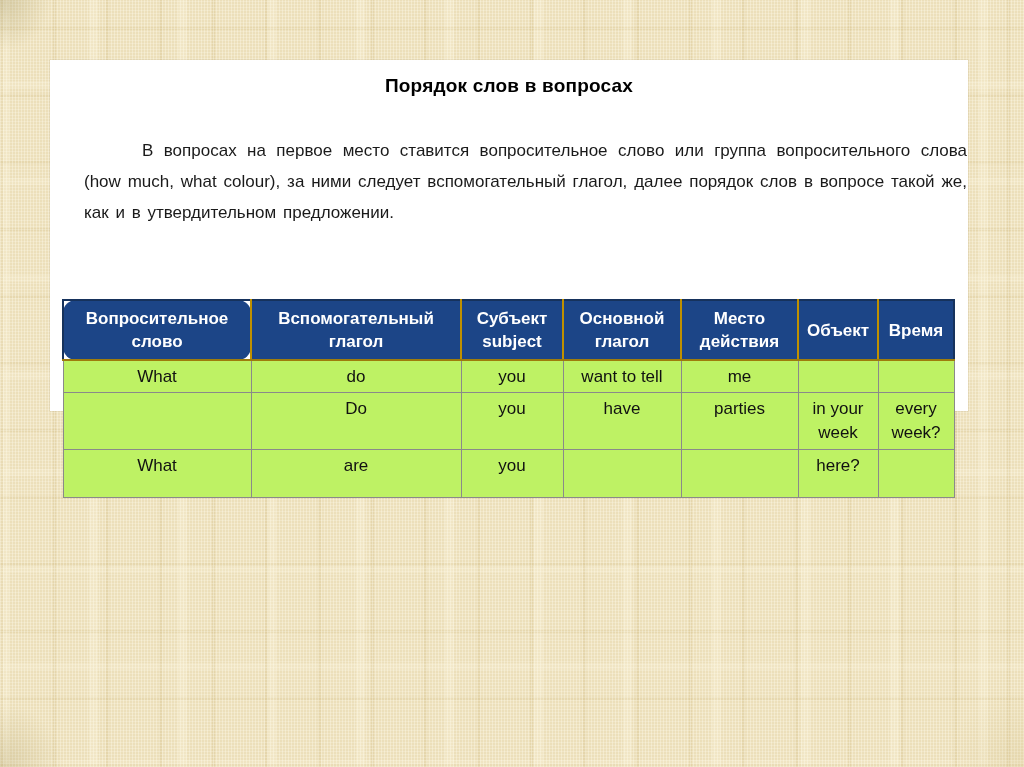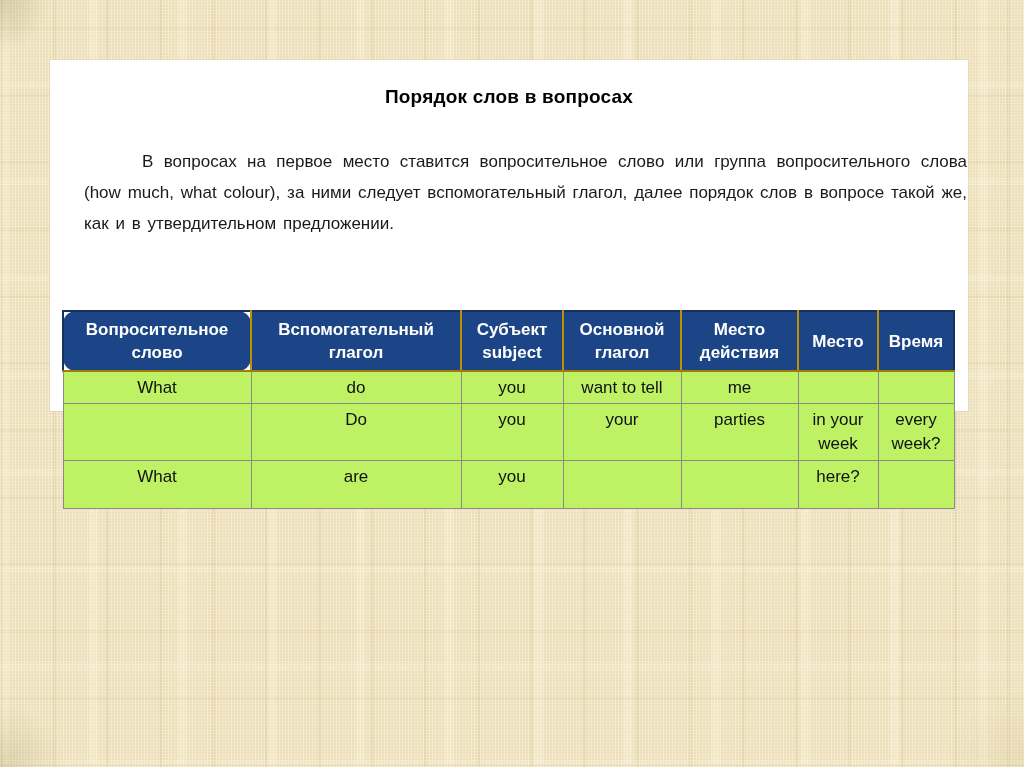--- a/index.html
+++ b/index.html
@@ -27,21 +27,21 @@
   }
   .card {
     position: absolute;
     left: 50px;
     top: 60px;
     width: 918px;
     height: 351px;
     background: #ffffff;
     box-shadow: 0 0 1px rgba(120,110,80,0.45);
     box-sizing: border-box;
-    padding-top: 26px;
+    padding-top: 15px;
   }
   .slide-title {
     margin: 0 0 38px 0;
     text-align: center;
     font-size: 19px;
     font-weight: bold;
     color: #000000;
     letter-spacing: 0.2px;
   }
   .intro {
@@ -107,39 +107,39 @@
       <col style="width:80px">
       <col style="width:76px">
     </colgroup>
     <thead>
       <tr>
         <th>Вопросительное слово</th>
         <th>Вспомогательный глагол</th>
         <th>Субъект subject</th>
         <th>Основной глагол</th>
         <th>Место действия</th>
-        <th>Место</th>
+        <th>Объект</th>
         <th>Время</th>
       </tr>
     </thead>
     <tbody>
       <tr class="r1">
         <td>What</td>
         <td>do</td>
         <td>you</td>
         <td>want to tell</td>
         <td>me</td>
         <td></td>
         <td></td>
       </tr>
       <tr class="r2">
         <td></td>
         <td>Do</td>
         <td>you</td>
-        <td>your</td>
+        <td>have</td>
         <td>parties</td>
         <td>in your week</td>
         <td>every week?</td>
       </tr>
       <tr class="r3">
         <td>What</td>
         <td>are</td>
         <td>you</td>
         <td></td>
         <td></td>

